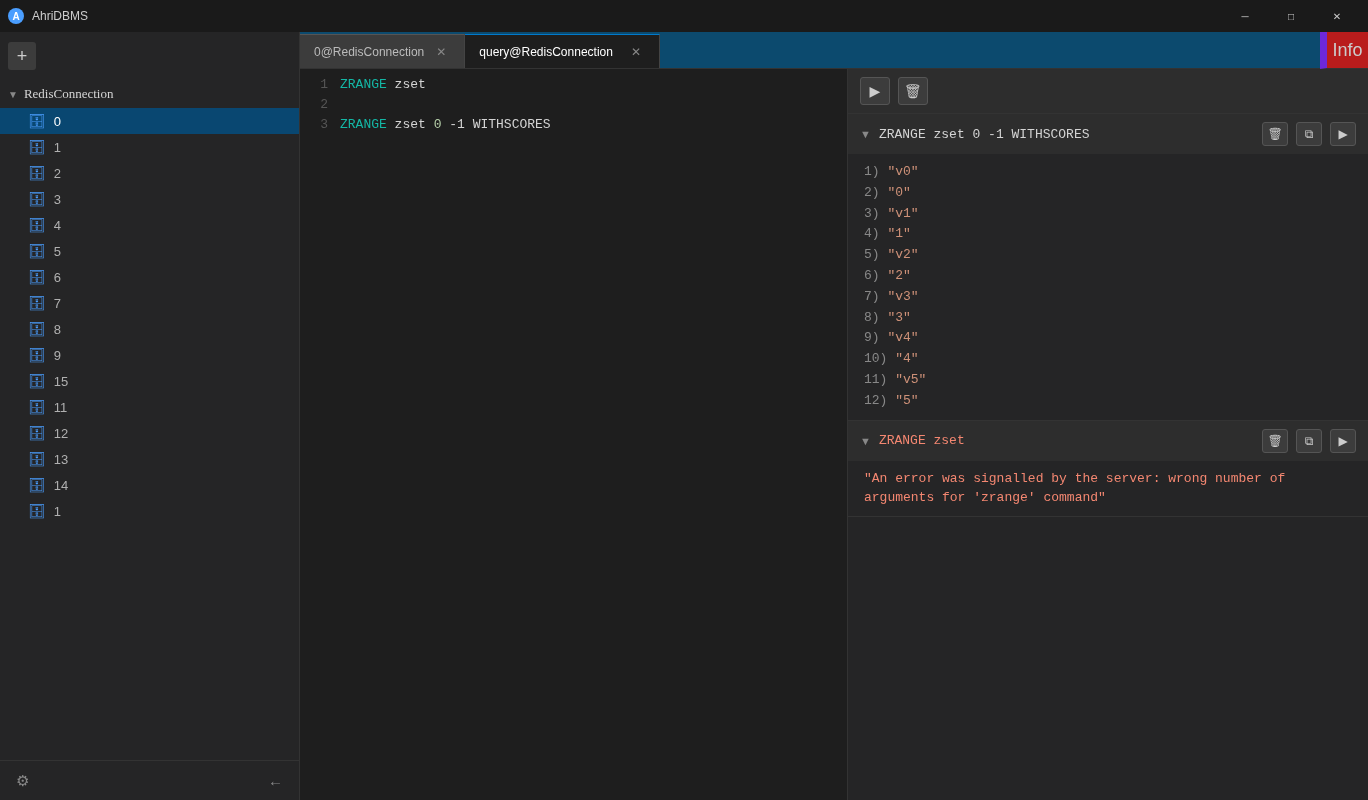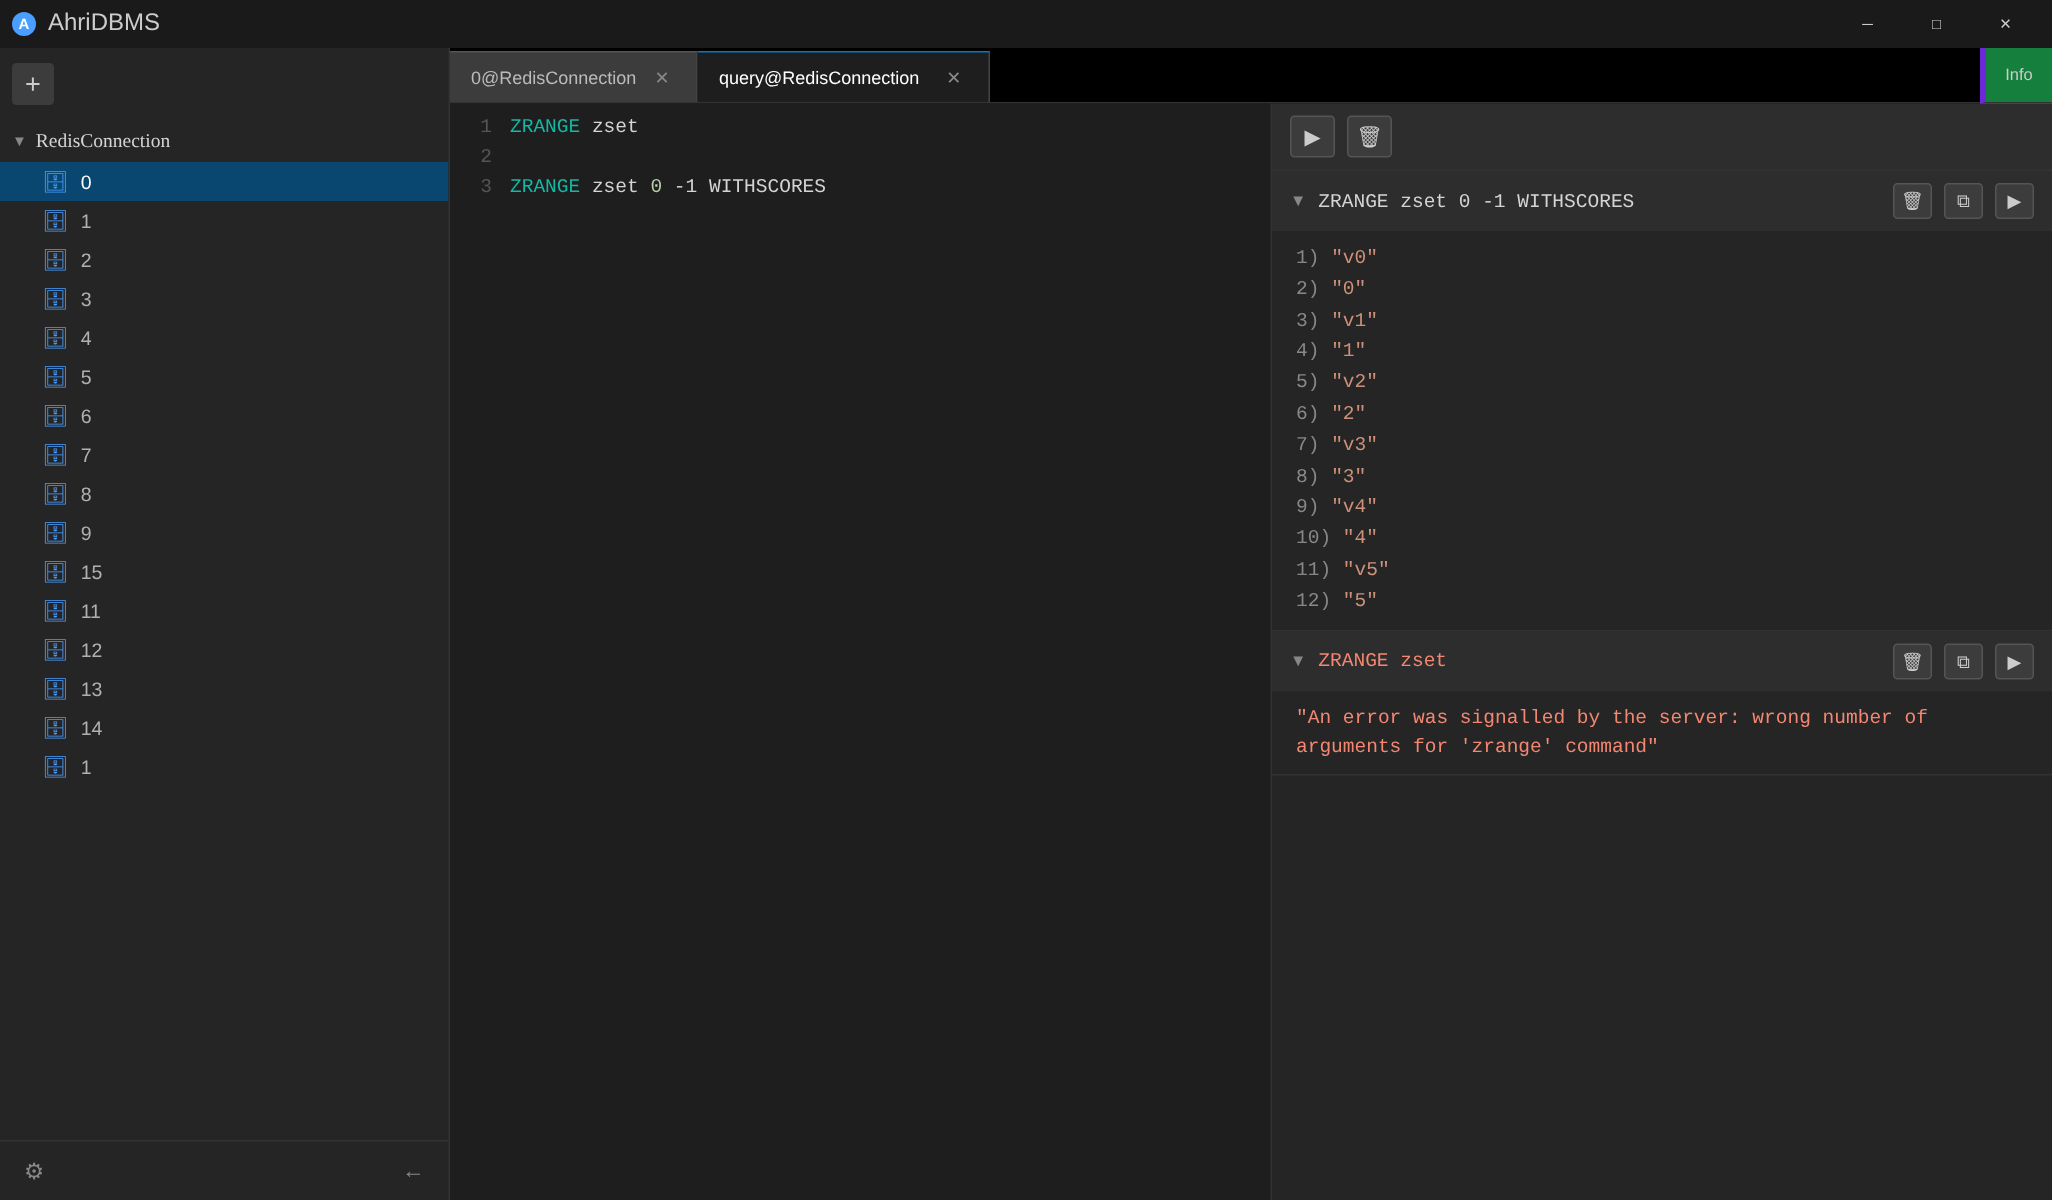--- a/index.html
+++ b/index.html
@@ -35,21 +35,21 @@
       border-radius: 50%;
       display: flex;
       align-items: center;
       justify-content: center;
       font-size: 10px;
       color: white;
       font-weight: bold;
     }
     #app-title {
       color: #ccc;
-      font-size: 16px;
+      font-size: 12px;
     }
     #window-controls {
       display: flex;
       gap: 0;
     }
     .win-btn {
       width: 46px;
       height: 32px;
       background: transparent;
       border: none;
@@ -158,21 +158,21 @@
     #editor-area {
       flex: 1;
       display: flex;
       flex-direction: column;
       background: #1e1e1e;
     }
 
     
     #tabs-bar {
       height: 37px;
-      background: #000000;
+      background: #0c4a6e;
       display: flex;
       align-items: flex-end;
       border-bottom: 1px solid #333;
     }
     .tab {
       display: flex;
       align-items: center;
       padding: 0 14px;
       height: 34px;
       background: #3c3c3c;
@@ -273,27 +273,27 @@
       font-size: 14px;
     }
 
     
     #info-btn {
       position: fixed;
       right: 0;
       top: 32px;
       width: 48px;
       height: 37px;
-      background: #15803d;
+      background: #b91c1c;
       border: none;
       color: #ccc;
       cursor: pointer;
-      font-size: 11px;
+      font-size: 18px;
       border-bottom: 1px solid #333;
-      border-left: 4px solid #6d28d9;
+      border-left: 7px solid #6d28d9;
     }
 
     
     .result-block {
       border-bottom: 1px solid #333;
       flex-shrink: 0;
     }
     .result-header {
       display: flex;
       align-items: center;

